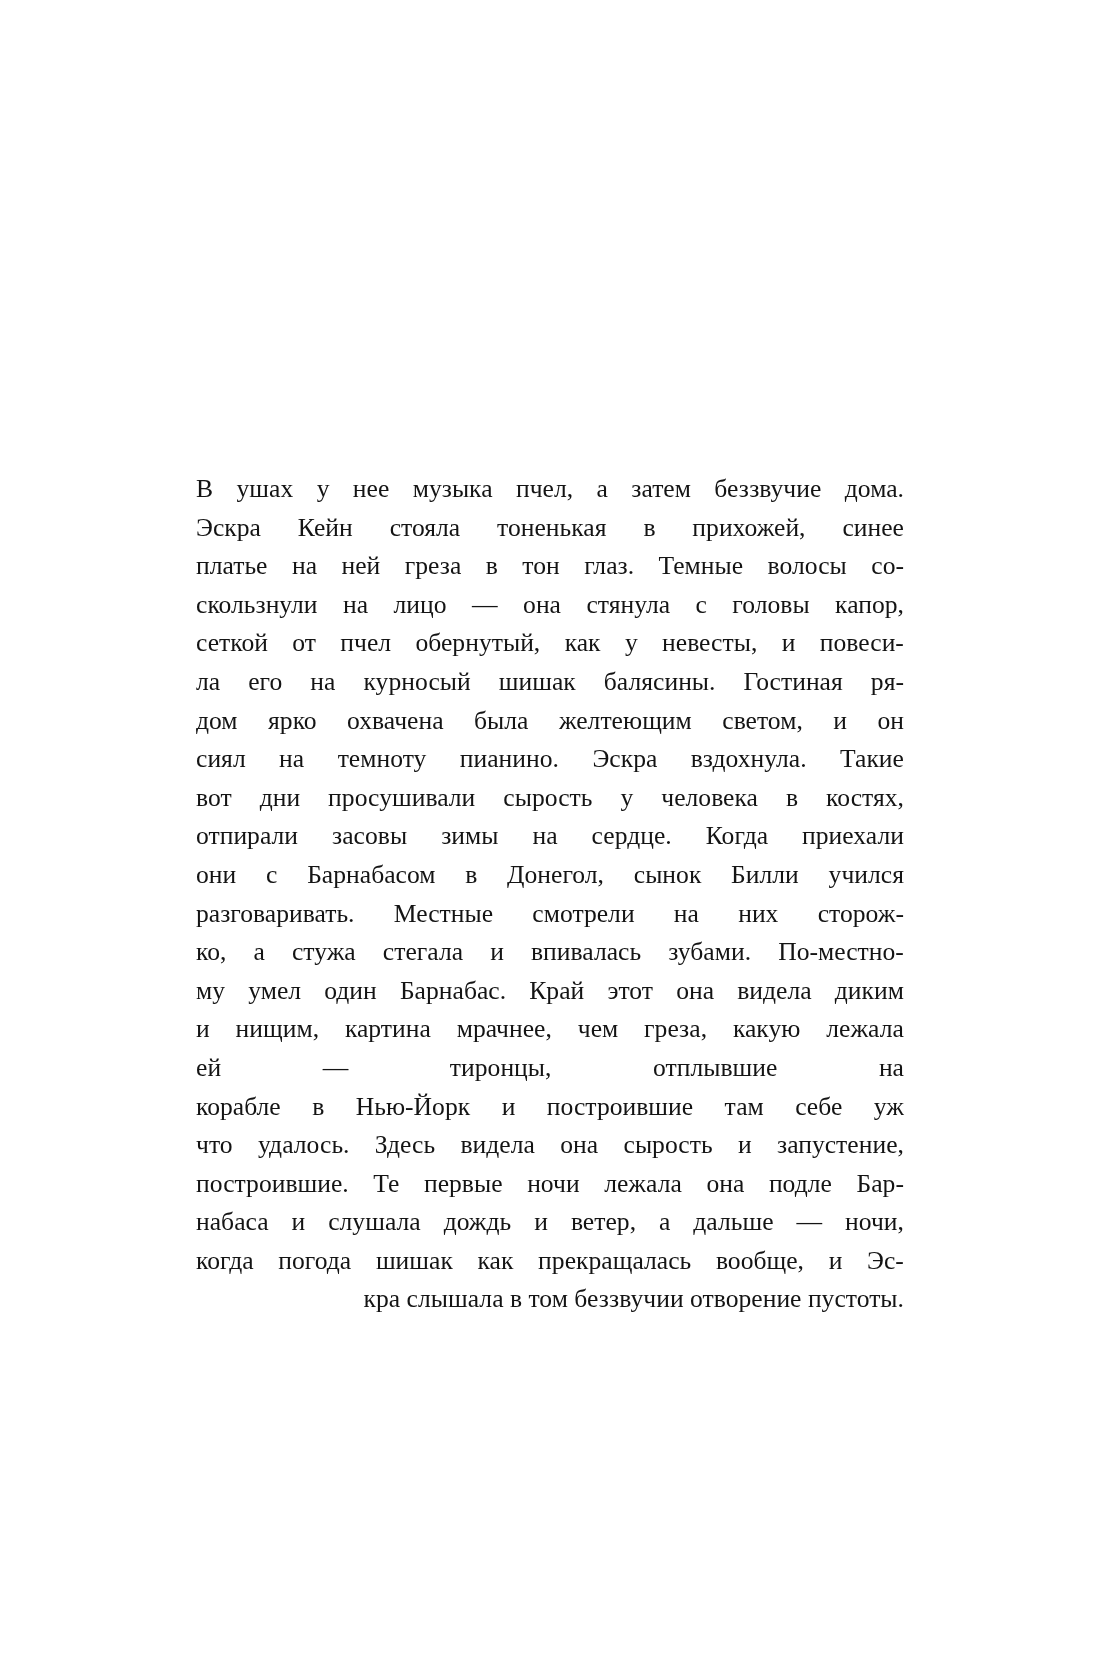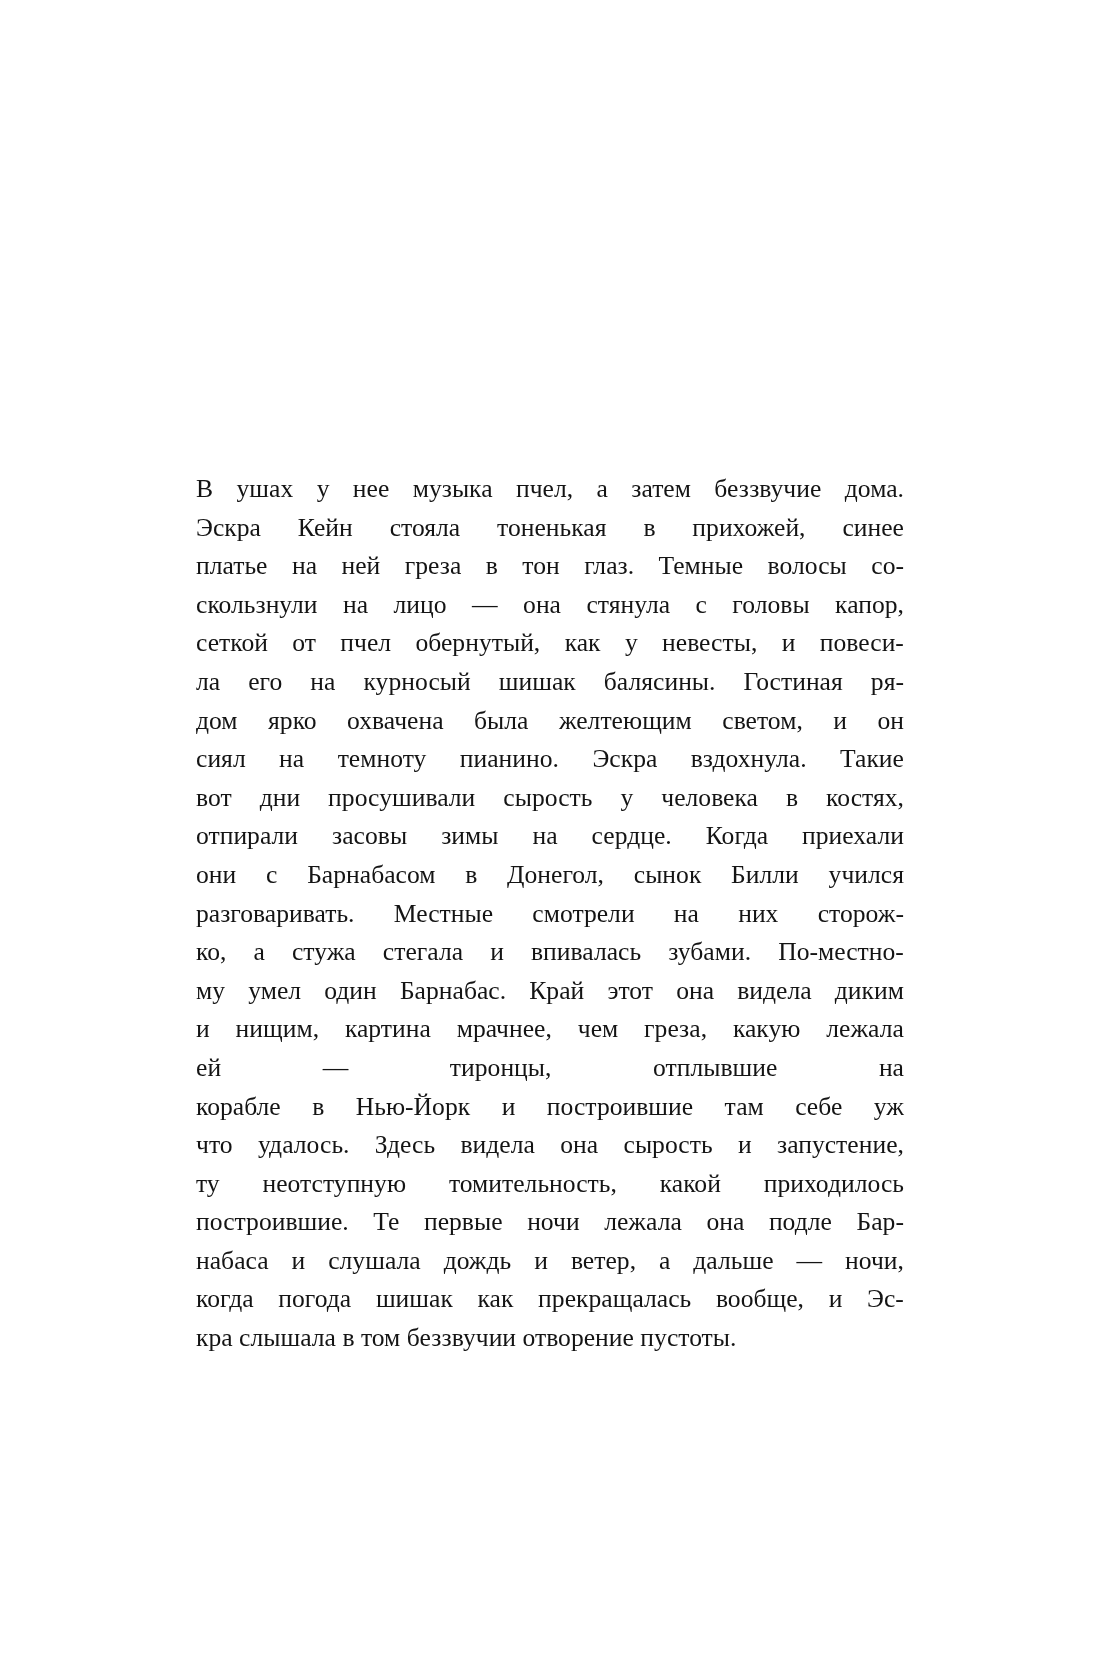--- a/index.html
+++ b/index.html
@@ -42,21 +42,21 @@
   
   .jline {
     display: flex;
     justify-content: space-between;
     line-height: 38.6px;
     font-size: 25.6px;
     color: #141414;
     white-space: pre;
   }
   .jline.ragged {
-    justify-content: flex-start;
+    justify-content: flex-end;
   }
   .jline > i {
     font-style: normal;
   }
 </style>
 </head>
 <body>
 
 <div class="page">
   <div class="text-block">
@@ -72,20 +72,19 @@
         <div class="jline"><i>вот</i><i>дни</i><i>просушивали</i><i>сырость</i><i>у</i><i>человека</i><i>в</i><i>костях,</i></div>
         <div class="jline"><i>отпирали</i><i>засовы</i><i>зимы</i><i>на</i><i>сердце.</i><i>Когда</i><i>приехали</i></div>
         <div class="jline"><i>они</i><i>с</i><i>Барнабасом</i><i>в</i><i>Донегол,</i><i>сынок</i><i>Билли</i><i>учился</i></div>
         <div class="jline"><i>разговаривать.</i><i>Местные</i><i>смотрели</i><i>на</i><i>них</i><i>сторож-</i></div>
         <div class="jline"><i>ко,</i><i>а</i><i>стужа</i><i>стегала</i><i>и</i><i>впивалась</i><i>зубами.</i><i>По-местно-</i></div>
         <div class="jline"><i>му</i><i>умел</i><i>один</i><i>Барнабас.</i><i>Край</i><i>этот</i><i>она</i><i>видела</i><i>диким</i></div>
         <div class="jline"><i>и</i><i>нищим,</i><i>картина</i><i>мрачнее,</i><i>чем</i><i>греза,</i><i>какую</i><i>лежала</i></div>
         <div class="jline"><i>ей</i><i>—</i><i>тиронцы,</i><i>отплывшие</i><i>на</i></div>
         <div class="jline"><i>корабле</i><i>в</i><i>Нью-Йорк</i><i>и</i><i>построившие</i><i>там</i><i>себе</i><i>уж</i></div>
         <div class="jline"><i>что</i><i>удалось.</i><i>Здесь</i><i>видела</i><i>она</i><i>сырость</i><i>и</i><i>запустение,</i></div>
-        <div class="jline"><i>ту</i><i>неотступную</i><i>томительность,</i><i>какой</i><i>приходилось</i></div>
         <div class="jline"><i>построившие.</i><i>Те</i><i>первые</i><i>ночи</i><i>лежала</i><i>она</i><i>подле</i><i>Бар-</i></div>
         <div class="jline"><i>набаса</i><i>и</i><i>слушала</i><i>дождь</i><i>и</i><i>ветер,</i><i>а</i><i>дальше</i><i>—</i><i>ночи,</i></div>
         <div class="jline"><i>когда</i><i>погода</i><i>шишак</i><i>как</i><i>прекращалась</i><i>вообще,</i><i>и</i><i>Эс-</i></div>
         <div class="jline ragged"><i>кра слышала в том беззвучии отворение пустоты.</i></div>
       </div>
   </div>
 </div>
 
 </body></html>

